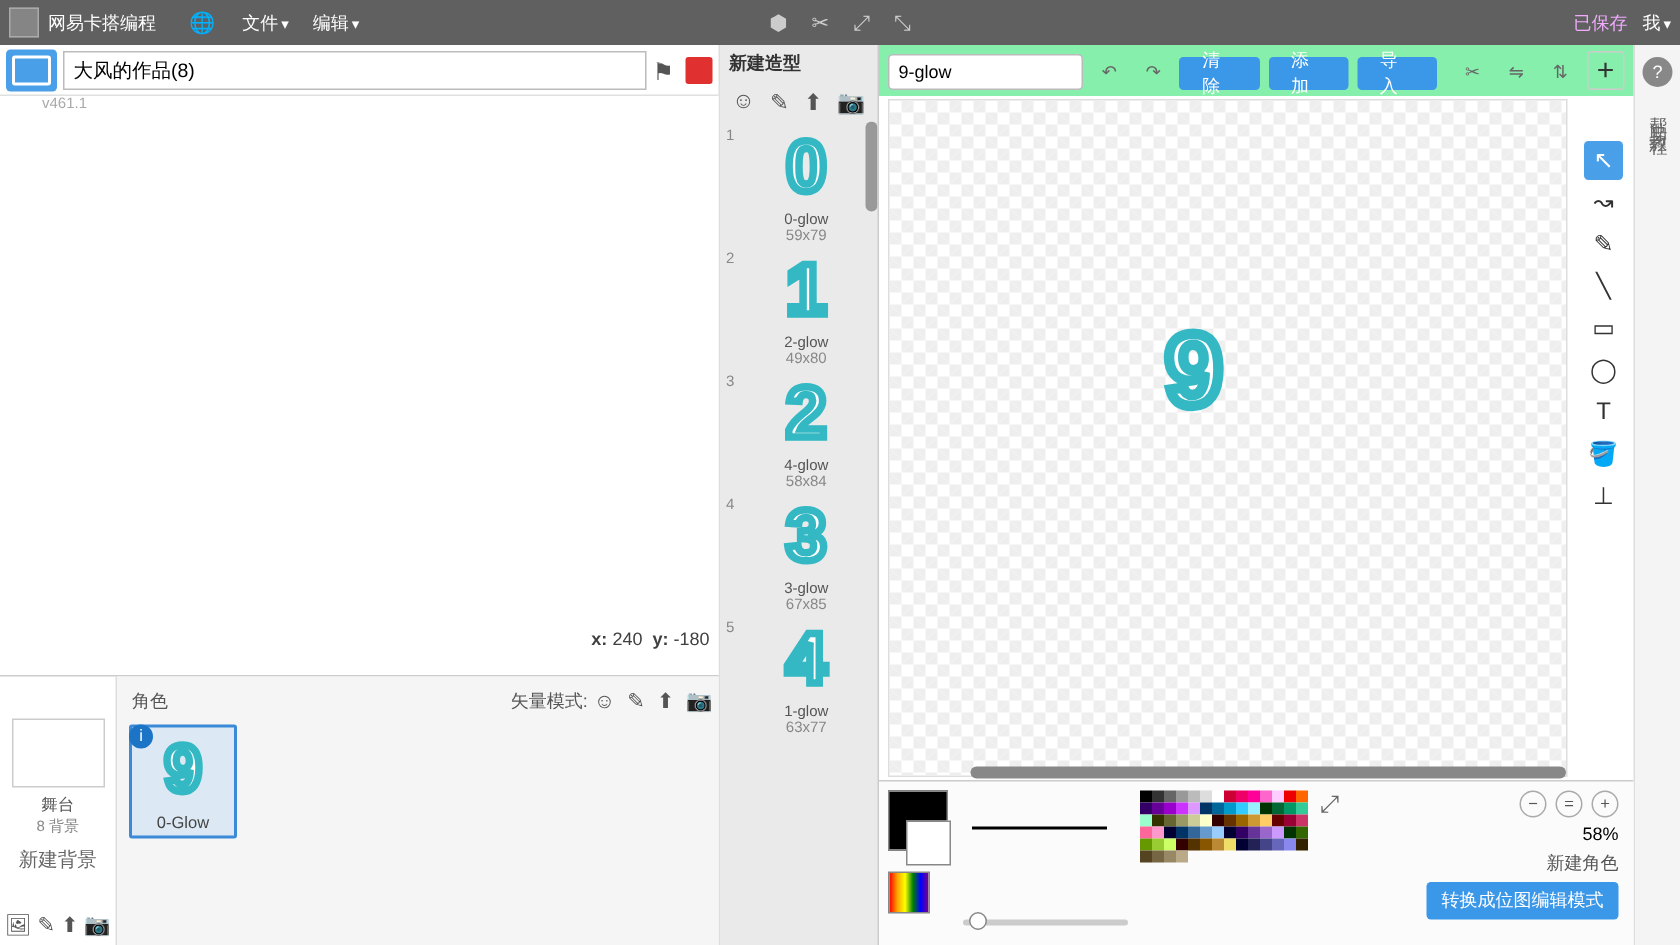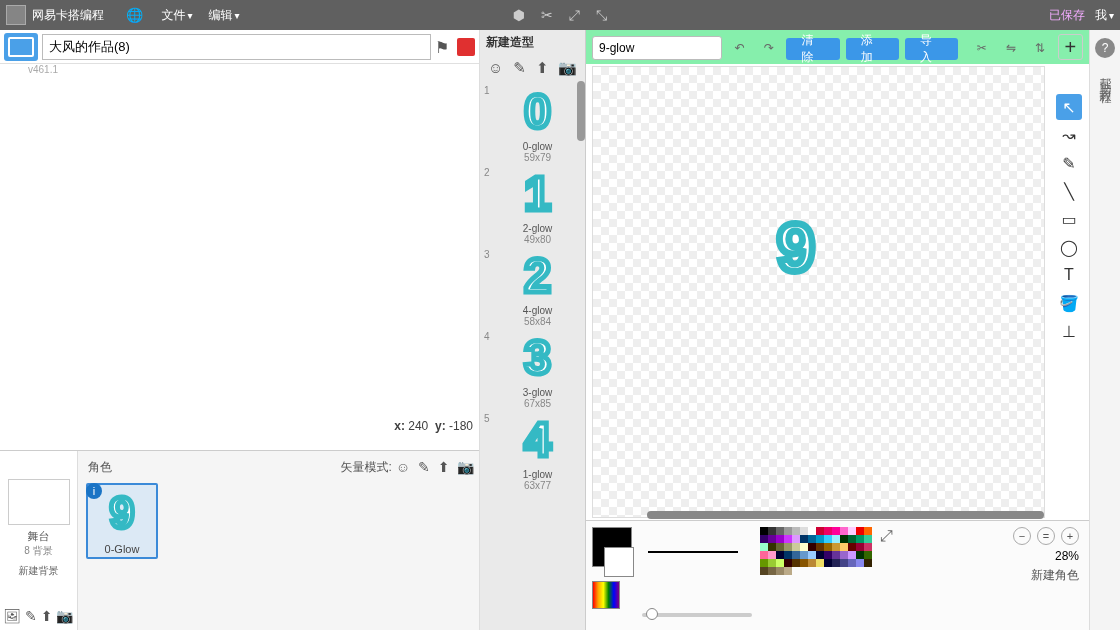--- a/index.html
+++ b/index.html
@@ -138,21 +138,21 @@
       <div class="coords">
         <b>x:</b> <span>240</span>&nbsp;
         <b>y:</b> <span>-180</span>
       </div>
     </div>
     <div class="spritearea">
       <div class="stagecol">
         <div class="stagethumb"></div>
         <div class="stagelbl">舞台</div>
         <div class="stagecnt">8 背景</div>
-        <div style="font-size:10px;color:#666;margin-top:6px">新建背景</div>
+        <div style="font-size:13px;color:#666;margin-top:6px">新建背景</div>
         <div class="newbg">
           <span>🖼</span>
           <span>✎</span>
           <span>⬆</span>
           <span>📷</span>
         </div>
       </div>
       <div class="spritecol">
         <div class="spritehdr">
           <span class="lbl">角色</span>
@@ -351,22 +351,23 @@
         </div>
       <div style="width:20px">
         <div style="font-size:16px;color:#666">⤢</div>
       </div>
       <div class="zoomarea">
         <div class="zoomrow">
           <div class="zi">−</div>
           <div class="zi">=</div>
           <div class="zi">+</div>
         </div>
-        <div>28%</div>
+        <div>58%</div>
         <div class="modelbl">新建角色</div>
+        <div class="modebtn">转换成位图编辑模式</div>
       </div>
     </div>
   </div>
 
   <div class="rightcol">
     <div class="qmark">?</div>
     <div class="vtext">帮助与教程</div>
   </div>
 </div>
 

